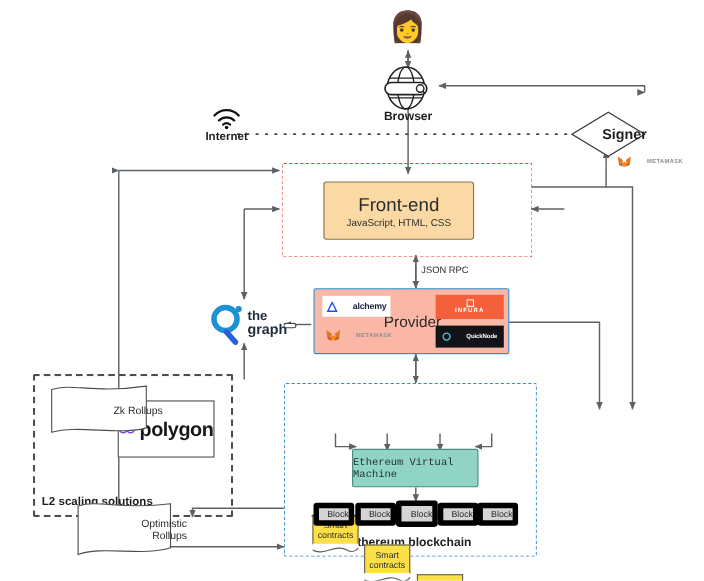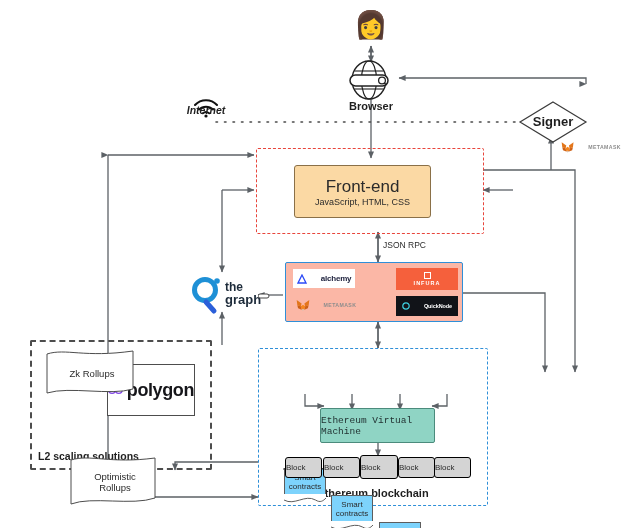--- a/index.html
+++ b/index.html
@@ -40,35 +40,35 @@
   
   .dash-red{border:1.6px dashed #e8453c;border-radius:2px;}
   .dash-blue{border:1.6px dashed #2f8fd8;border-radius:2px;}
   .dash-gray{border:2px dashed #4d4d4d;border-radius:2px;}
 
   .box-frontend{background:#fbd9a4;border:1px solid #8a7048;border-radius:3px;
       display:flex;flex-direction:column;align-items:center;justify-content:center;}
   .box-provider{background:#fbb7a6;border:1.6px solid #2f8fd8;border-radius:2px;}
   .box-evm{background:#8fd4c4;border:1px solid #4b8b7c;border-radius:2px;
       display:flex;align-items:center;justify-content:center;}
-  .box-block{background:#d4d4d4;border:1px solid #000000;border-radius:3px;
-      display:flex;align-items:center;justify-content:flex-start;}
+  .box-block{background:#d4d4d4;border:5px solid #000000;border-radius:3px;
+      display:flex;align-items:center;justify-content:flex-end;}
   .box-poly{background:#ffffff;border:1px solid #4d4d4d;
       display:flex;align-items:center;justify-content:center;gap:4px;}
 
   
-  .doc{background:#7dd3fc;border:1px solid #5d5d5d;border-bottom:none;
+  .doc{background:#fde047;border:1px solid #5d5d5d;border-bottom:none;
        position:relative;display:flex;align-items:center;justify-content:center;}
   .doc .wave{position:absolute;left:-1px;bottom:-9px;width:calc(100% + 2px);height:10px;}
 
   
   .banner{position:relative;}
   .banner svg{position:absolute;left:0;top:0;}
-  .banner .bt{position:absolute;left:2px;top:0;width:100%;height:100%;
-      display:flex;flex-direction:column;align-items:center;justify-content:center;}
+  .banner .bt{position:absolute;left:12px;top:0;width:100%;height:100%;
+      display:flex;flex-direction:column;align-items:flex-end;justify-content:center;}
 
   
   .chip{position:absolute;box-sizing:border-box;display:flex;align-items:center;
         justify-content:center;gap:14px;}
   .chip-alchemy{background:#ffffff;}
   .chip-infura{background:#f5603c;flex-direction:column;gap:1px;}
   .chip-qn{background:#111318;}
 
   .fox{width:14px;height:13px;}
 </style>
@@ -153,27 +153,27 @@
 <div class="lbl t-browser" style="left:331px;top:100px;width:80px;">Browser</div>
 
 <div class="node" style="left:192px;top:98px;width:28px;height:20px;">
   <svg width="28" height="20" viewBox="0 0 28 20">
     <path d="M3,7 A15,15 0 0,1 25,7" fill="none" stroke="#111" stroke-width="2.1" stroke-linecap="round"></path>
     <path d="M7,11.5 A10,10 0 0,1 21,11.5" fill="none" stroke="#111" stroke-width="2" stroke-linecap="round"></path>
     <path d="M10.8,15.3 A5,5 0 0,1 17.2,15.3" fill="none" stroke="#111" stroke-width="1.9" stroke-linecap="round"></path>
     <circle cx="14" cy="18" r="1.6" fill="#111"></circle>
   </svg>
 </div>
-<div class="lbl t-internet" style="left:178px;top:104px;width:56px;font-style:italic;">Internet</div>
+<div class="lbl t-internet" style="left:178px;top:118px;width:56px;">Internet</div>
 
 <div class="node" style="left:518px;top:100px;width:70px;height:44px;">
   <svg width="70" height="44" viewBox="0 0 70 44">
     <polygon points="35,2 68,22 35,42 2,22" fill="#fff" stroke="#3b3b3b" stroke-width="1.2"></polygon>
   </svg>
-  <div class="lbl t-signer" style="left:0;top:14px;width:70px;">Signer</div>
+  <div class="lbl t-signer" style="left:0;top:14px;width:70px;text-align:right;">Signer</div>
 </div>
 
 <div class="chip" style="left:561px;top:139px;width:60px;height:16px;">
   <svg class="fox" viewBox="0 0 20 18">
     <polygon points="1,1 8,6 7,10 2,9" fill="#e2761b"></polygon>
     <polygon points="19,1 12,6 13,10 18,9" fill="#e4761b"></polygon>
     <polygon points="7,10 10,8 13,10 12,15 8,15" fill="#f6851b"></polygon>
     <polygon points="2,9 7,10 8,15 3,13" fill="#cd6116"></polygon>
     <polygon points="18,9 13,10 12,15 17,13" fill="#cd6116"></polygon>
     <polygon points="8,15 10,16.5 12,15 10,13.5" fill="#d7c1b3"></polygon>
@@ -184,20 +184,21 @@
 <div class="node dash-red" style="left:256px;top:148px;width:228px;height:86px;"></div>
 
 <div class="node box-frontend" style="left:294px;top:165px;width:137px;height:53px;">
   <div class="t-frontend">Front-end</div>
   <div class="t-frontend-sub">JavaScript, HTML, CSS</div>
 </div>
 
 <div class="lbl t-jsonrpc" style="left:383px;top:240px;width:70px;text-align:left;">JSON RPC</div>
 
 <div class="node box-provider" style="left:285px;top:262px;width:178px;height:60px;">
+  <div class="lbl t-provider" style="left:0;top:21px;width:178px;">Provider</div>
 
   <div class="chip chip-alchemy" style="left:7px;top:6px;width:62px;height:19px;">
     <svg width="10" height="10" viewBox="0 0 10 10">
       <polygon points="5,1 9,9 1,9" fill="none" stroke="#2b4af7" stroke-width="1.3"></polygon>
     </svg>
     <span class="t-alch">alchemy</span>
   </div>
 
   <div class="chip" style="left:5px;top:33px;width:70px;height:18px;">
     <svg class="fox" viewBox="0 0 20 18">

